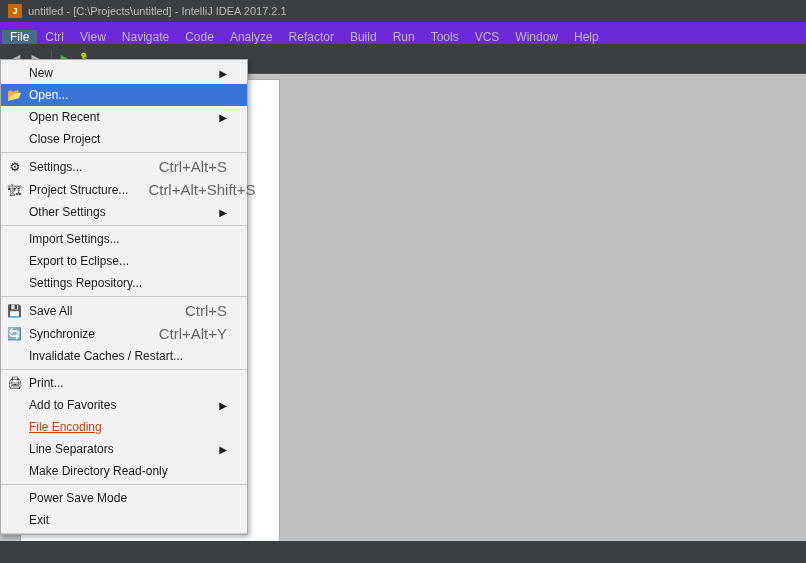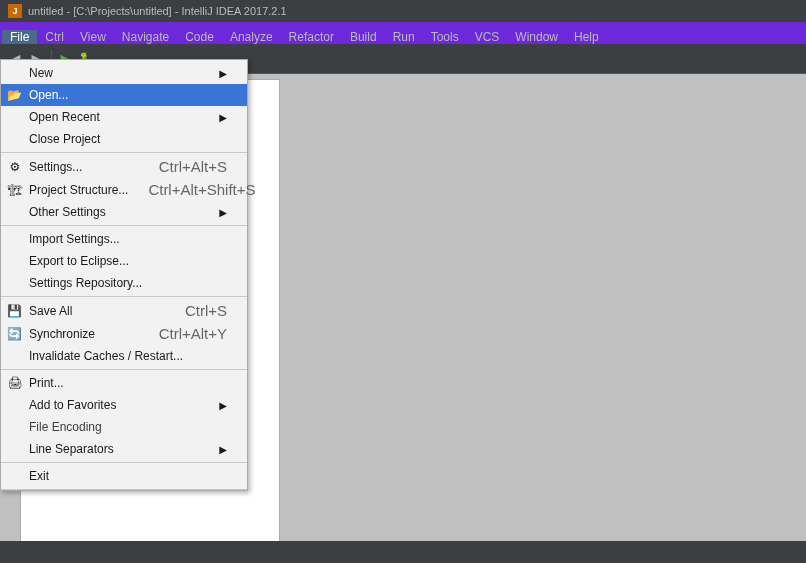--- a/index.html
+++ b/index.html
@@ -134,21 +134,22 @@
       background: #3875d7;
       color: white;
     }
 
     .dropdown-item.highlighted {
       background: #3875d7;
       color: white;
     }
 
     .dropdown-item.disabled {
-      color: #404040;
+      color: #c2410c;
+      text-decoration: underline;
     }
 
     .dropdown-item .shortcut {
       margin-left: auto;
       color: #666;
       font-size: 15px;
       padding-left: 20px;
     }
 
     .dropdown-item .arrow {
@@ -323,23 +324,29 @@
         <span>Add to Favorites</span>
         <span class="arrow">▶</span>
       </div>
       <div class="dropdown-item disabled">
         <span>File Encoding</span>
       </div>
       <div class="dropdown-item">
         <span>Line Separators</span>
         <span class="arrow">▶</span>
       </div>
-    </div>
-
-    <div class="menu-section">
+      <div class="dropdown-item">
+        <span>Make Directory Read-only</span>
+      </div>
+    </div>
+
+    <div class="menu-section">
+      <div class="dropdown-item">
+        <span>Power Save Mode</span>
+      </div>
       <div class="dropdown-item">
         <span>Exit</span>
       </div>
     </div>
   </div>
 
   <div id="editor-pane">
 
     <div style="position:absolute; top:8px; right:320px; display:flex; gap:2px; align-items:center;">
       <button class="ed-btn" style="color:#555;">⊕</button>

